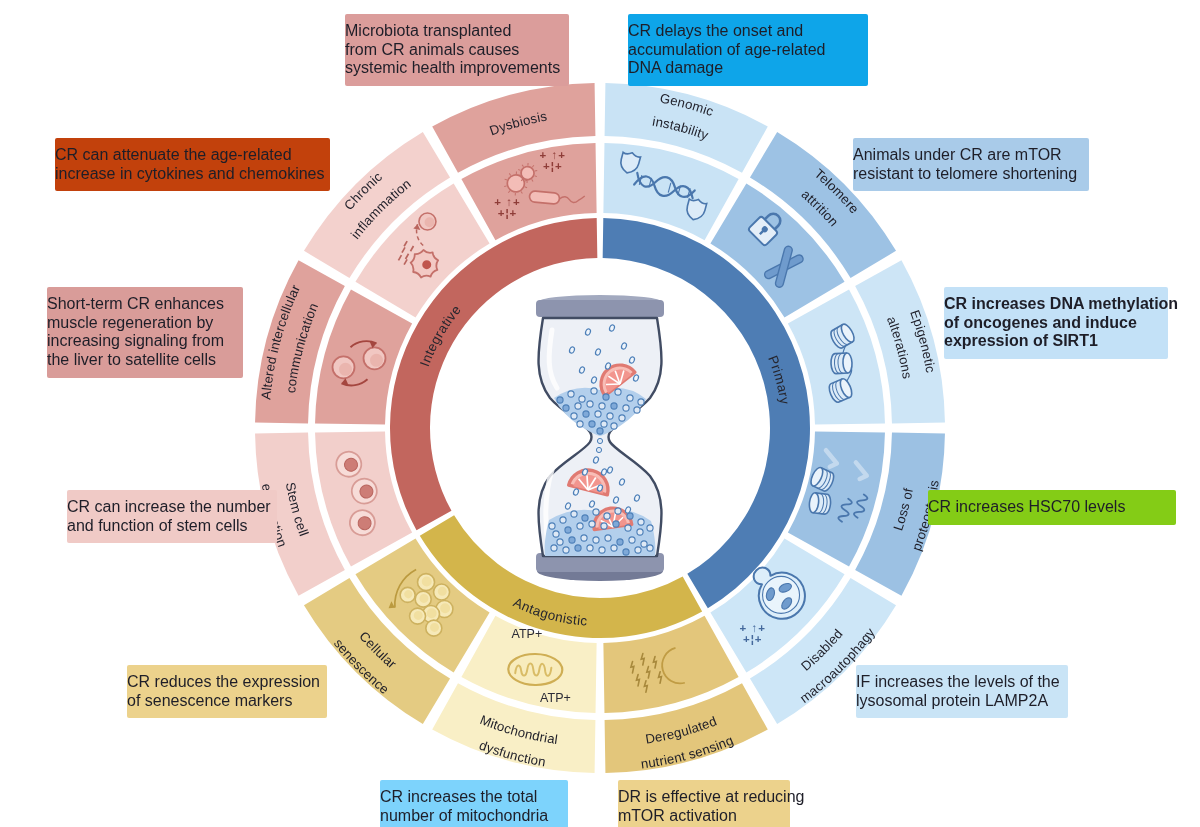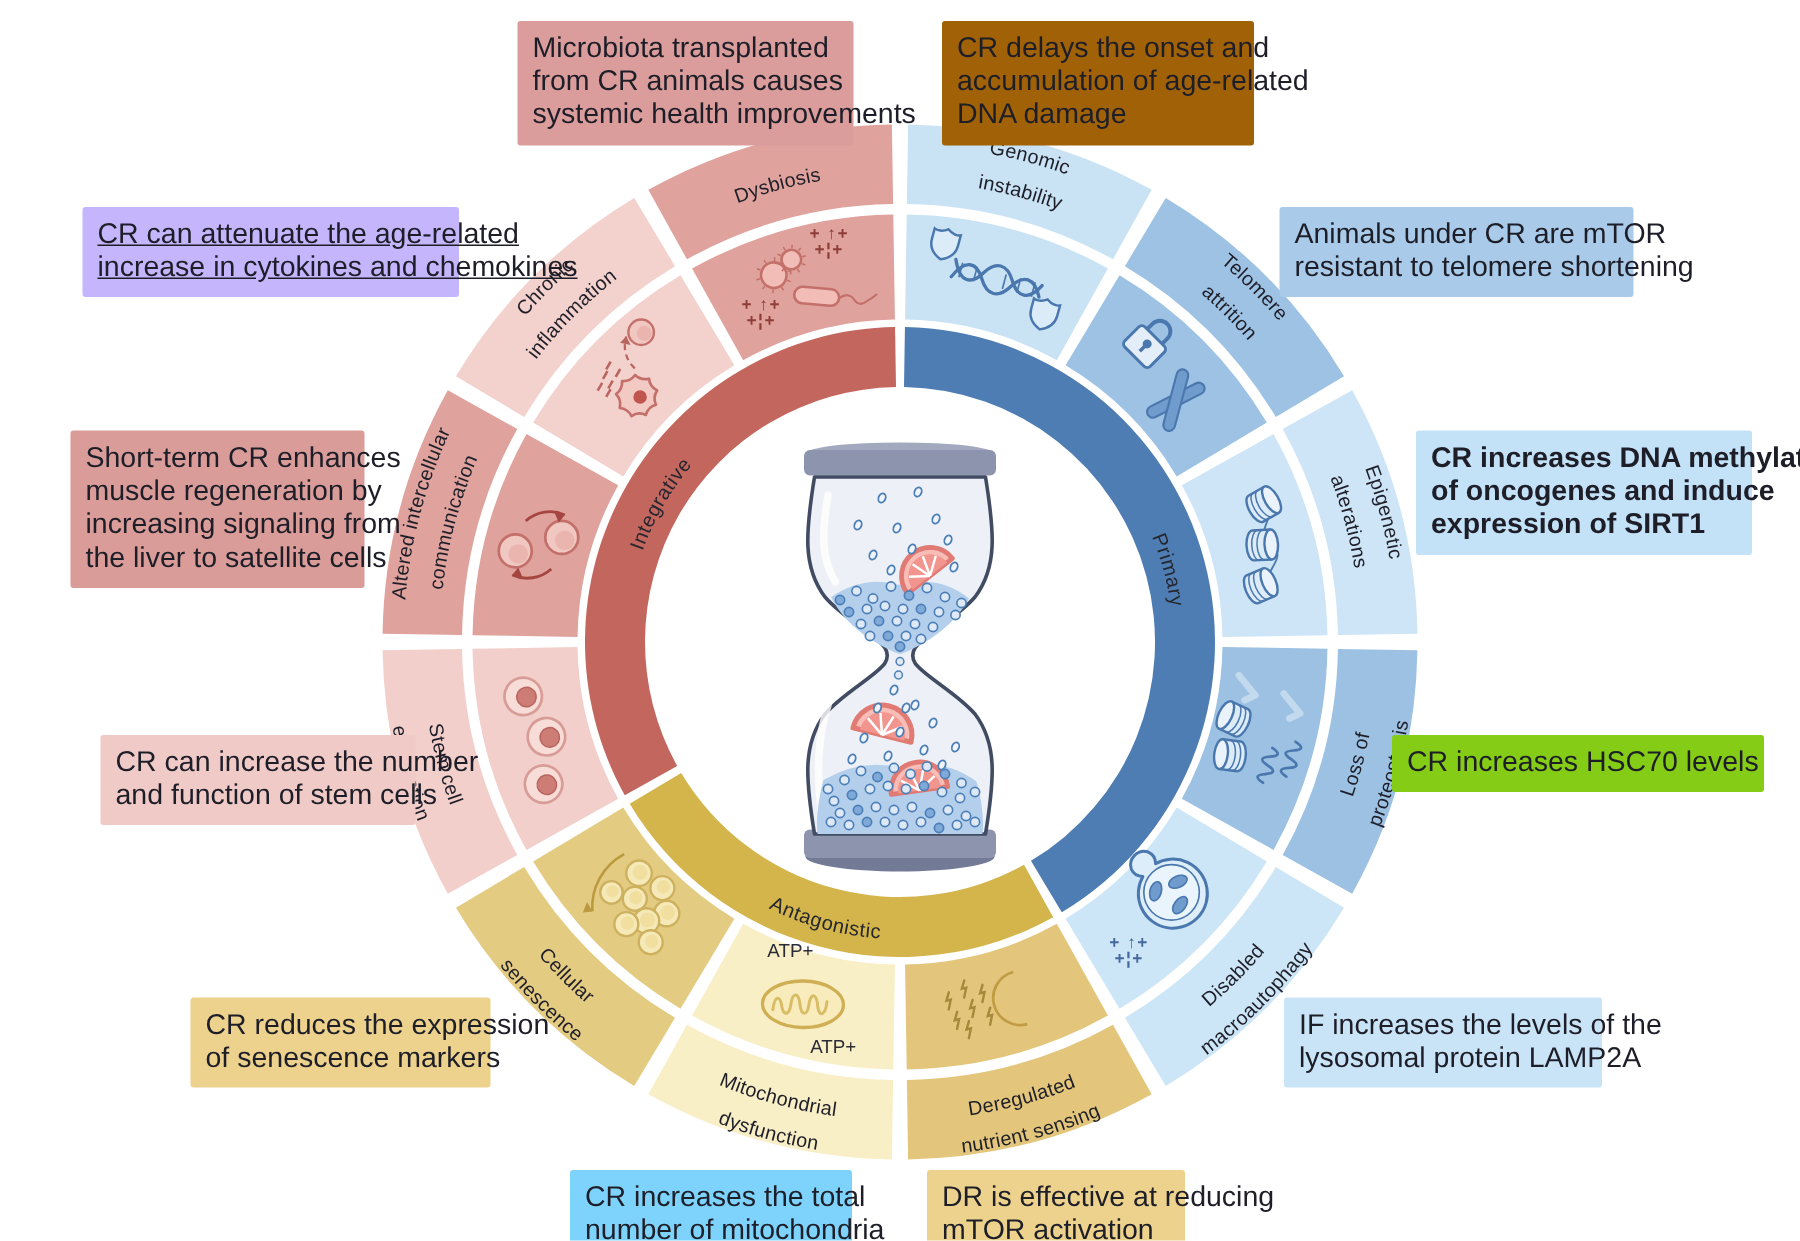--- a/index.html
+++ b/index.html
@@ -1,19 +1,19 @@
 <!DOCTYPE html>
 <html><head>
 <meta charset="utf-8">
 <style>
   html,body{margin:0;padding:0;background:#ffffff;width:1200px;height:827px;overflow:hidden;
     font-family:"Liberation Sans",sans-serif;}
   .canvas{position:relative;width:1200px;height:827px;background:#fff;}
   #ring-svg{position:absolute;left:0;top:0;}
-  .callout{position:absolute;border-radius:2px;padding:8px 10px;font-size:19px;line-height:1.17;
+  .callout{position:absolute;border-radius:2px;padding:8px 0;font-size:16px;line-height:1.17;
     color:#1e1e28;white-space:pre;box-sizing:border-box;}
   .seg-label{font-size:13.2px;fill:#1e1e28;letter-spacing:.2px;}
   .cat-label{font-size:13.4px;fill:#26262e;letter-spacing:.4px;}
   .atp-label{font-size:12.5px;fill:#2b2b36;}
   .plus-cluster{font-size:11.5px;font-weight:bold;letter-spacing:1px;}
 </style>
 </head>
 <body>
 
 <div class="canvas">
@@ -422,24 +422,24 @@
           <ellipse cx="637" cy="498" rx="2.3" ry="3.2" transform="rotate(22 637 498)" fill="#f0f5fb" stroke="#4c7fb8" stroke-width="1.2"></ellipse>
           <ellipse cx="604" cy="472" rx="2.3" ry="3.2" transform="rotate(22 604 472)" fill="#f0f5fb" stroke="#4c7fb8" stroke-width="1.2"></ellipse>
           <ellipse cx="628" cy="510" rx="2.3" ry="3.2" transform="rotate(22 628 510)" fill="#f0f5fb" stroke="#4c7fb8" stroke-width="1.2"></ellipse>
         </g>
       </g>
   </svg>
   <div id="callout-layer">
       <div class="callout" style="left: 345px; top: 14px; width: 224px; background: rgb(219, 157, 155);"><span>Microbiota transplanted
 from CR animals causes
 systemic health improvements</span></div>
-      <div class="callout" style="left: 628px; top: 14px; width: 208px; background: #a16207;"><span>CR delays the onset and
+      <div class="callout" style="left: 628px; top: 14px; width: 240px; background: #0ea5e9;"><span>CR delays the onset and
 accumulation of age-related
 DNA damage</span></div>
-      <div class="callout" style="left: 55px; top: 138px; width: 251px; background: #c4b5fd; text-decoration: underline;"><span>CR can attenuate the age-related
+      <div class="callout" style="left: 55px; top: 138px; width: 275px; background: #c2410c;"><span>CR can attenuate the age-related
 increase in cytokines and chemokines</span></div>
       <div class="callout" style="left: 853px; top: 138px; width: 236px; background: rgb(169, 203, 233);"><span>Animals under CR are mTOR
 resistant to telomere shortening</span></div>
       <div class="callout" style="left: 47px; top: 287px; width: 196px; background: rgb(217, 156, 153);"><span>Short-term CR enhances
 muscle regeneration by
 increasing signaling from
 the liver to satellite cells</span></div>
       <div class="callout" style="left: 944px; top: 287px; width: 224px; background: rgb(195, 225, 247); font-weight: bold;"><span>CR increases DNA methylation
 of oncogenes and induce
 expression of SIRT1</span></div>

